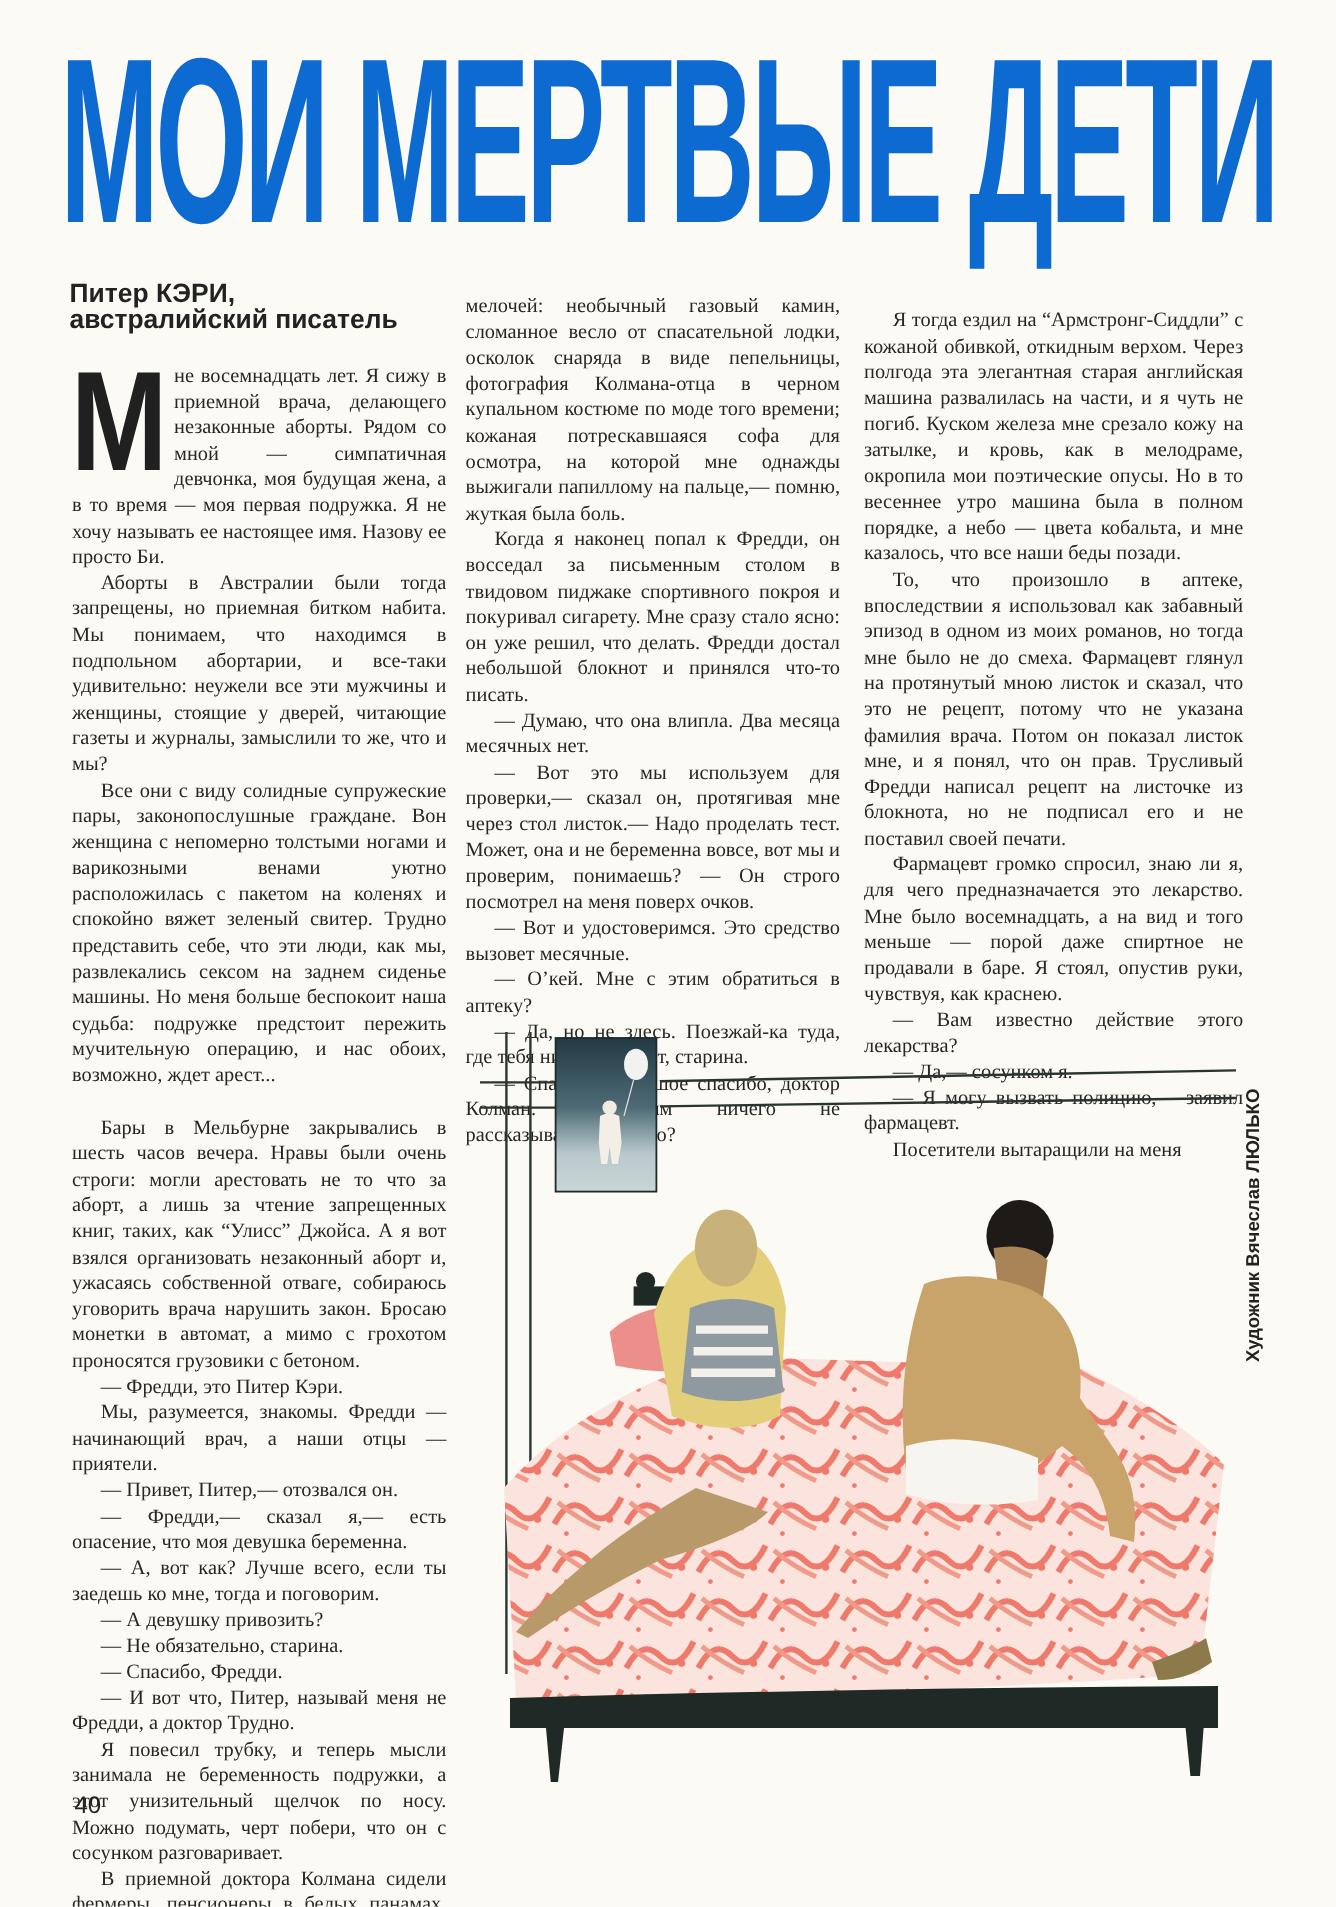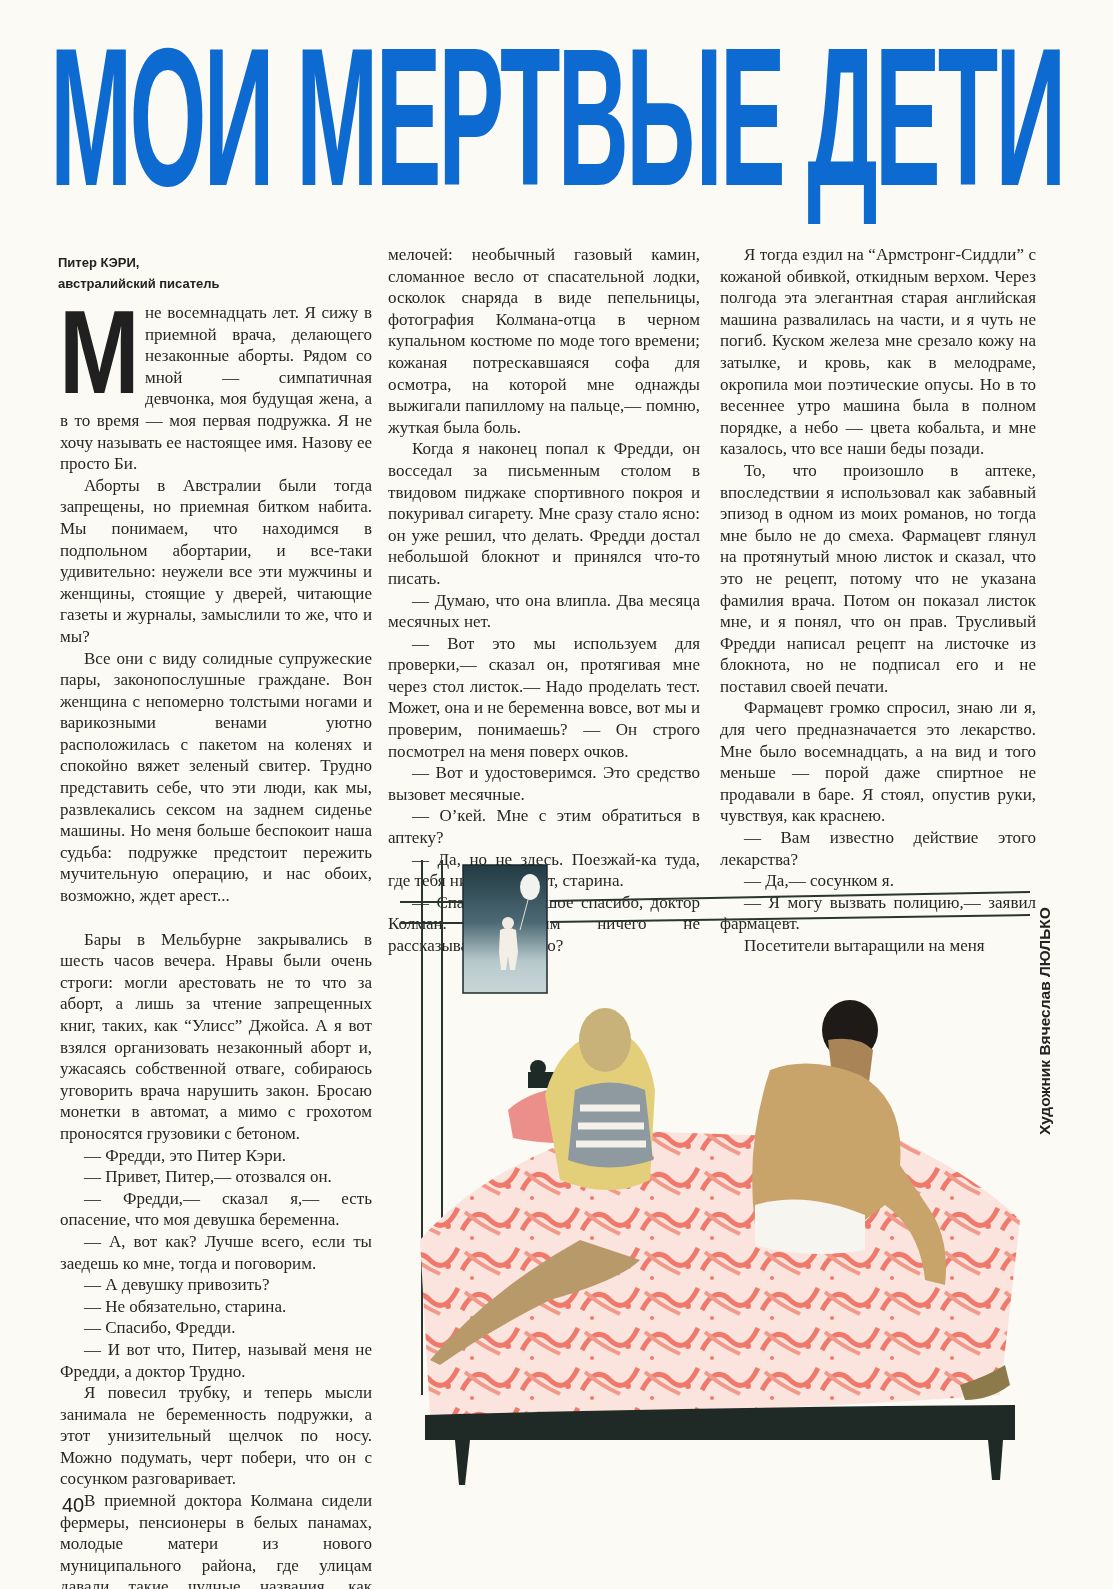--- a/index.html
+++ b/index.html
@@ -12,35 +12,35 @@
     .title {
       position: absolute; left: 50px; top: 18px; width: 1000px; height: 200px;
       font-family: "Liberation Sans", sans-serif;
       font-weight: bold; color: #0d6ad0;
       font-size: 196px; line-height: 200px;
       letter-spacing: -6px;
       transform: scaleX(0.505); transform-origin: left top;
       white-space: nowrap;
     }
     .byline {
-      position: absolute; left: 58px; top: 252px;
+      position: absolute; left: 58px; top: 234px;
       font-family: "Liberation Sans", sans-serif; font-weight: bold;
-      font-size: 13px; line-height: 21px; color: #222;
+      font-size: 22px; line-height: 21px; color: #222;
     }
     .col {
       position: absolute; top: 244px;
       font-family: "Liberation Serif", serif;
       font-size: 17px; line-height: 21.6px; color: #262626;
       text-align: justify;
     }
     .col p { margin: 0; text-indent: 24px; }
     .col p.noindent { text-indent: 0; }
     .col1 { left: 60px; width: 312px; top: 302px; }
     .col2 { left: 388px; width: 312px; }
-    .col3 { left: 720px; width: 316px; }
+    .col3 { left: 720px; width: 316px; margin-top: 12px; }
     .dropcap {
       float: left; font-family: "Liberation Sans", sans-serif; font-weight: bold;
       font-size: 118px; line-height: 94px; height: 100px; width: 82px;
       margin: 3px 4px 0 -1px; color: #202020;
       transform: scaleX(0.82); transform-origin: left top;
     }
     .gap { height: 22px; }
     .credit {
       position: absolute; left: 1036px; top: 1135px;
       transform: rotate(-90deg); transform-origin: left top;
@@ -63,20 +63,21 @@
   <div>австралийский писатель</div>
 </div>
 
 <div class="col col1">
   <p class="noindent"><span class="dropcap">М</span><span>не восемнадцать лет. Я сижу в приемной врача, делающего незаконные аборты. Рядом со мной — симпатичная девчонка, моя будущая жена, а в то время — моя первая подружка. Я не хочу называть ее настоящее имя. Назову ее просто Би.</span></p>
   <p>Аборты в Австралии были тогда запрещены, но приемная битком набита. Мы понимаем, что находимся в подпольном абортарии, и все-таки удивительно: неужели все эти мужчины и женщины, стоящие у дверей, читающие газеты и журналы, замыслили то же, что и мы?</p>
   <p>Все они с виду солидные супружеские пары, законопослушные граждане. Вон женщина с непомерно толстыми ногами и варикозными венами уютно расположилась с пакетом на коленях и спокойно вяжет зеленый свитер. Трудно представить себе, что эти люди, как мы, развлекались сексом на заднем сиденье машины. Но меня больше беспокоит наша судьба: подружке предстоит пережить мучительную операцию, и нас обоих, возможно, ждет арест...</p>
   <div class="gap"></div>
   <p>Бары в Мельбурне закрывались в шесть часов вечера. Нравы были очень строги: могли арестовать не то что за аборт, а лишь за чтение запрещенных книг, таких, как “Улисс” Джойса. А я вот взялся организовать незаконный аборт и, ужасаясь собственной отваге, собираюсь уговорить врача нарушить закон. Бросаю монетки в автомат, а мимо с грохотом проносятся грузовики с бетоном.</p>
   <p>— Фредди, это Питер Кэри.</p>
+  <p>Мы, разумеется, знакомы. Фредди — начинающий врач, а наши отцы — приятели.</p>
   <p>— Привет, Питер,— отозвался он.</p>
   <p>— Фредди,— сказал я,— есть опасение, что моя девушка беременна.</p>
   <p>— А, вот как? Лучше всего, если ты заедешь ко мне, тогда и поговорим.</p>
   <p>— А девушку привозить?</p>
   <p>— Не обязательно, старина.</p>
   <p>— Спасибо, Фредди.</p>
   <p>— И вот что, Питер, называй меня не Фредди, а доктор Трудно.</p>
   <p>Я повесил трубку, и теперь мысли занимала не беременность подружки, а этот унизительный щелчок по носу. Можно подумать, черт побери, что он с сосунком разговаривает.</p>
   <p>В приемной доктора Колмана сидели фермеры, пенсионеры в белых панамах, молодые матери из нового муниципального района, где улицам давали такие чудные названия, как “Аметистовая”, “Сапфировая”. Обстановка кабинета доктора Колмана была мне знакома до</p>
 </div>

